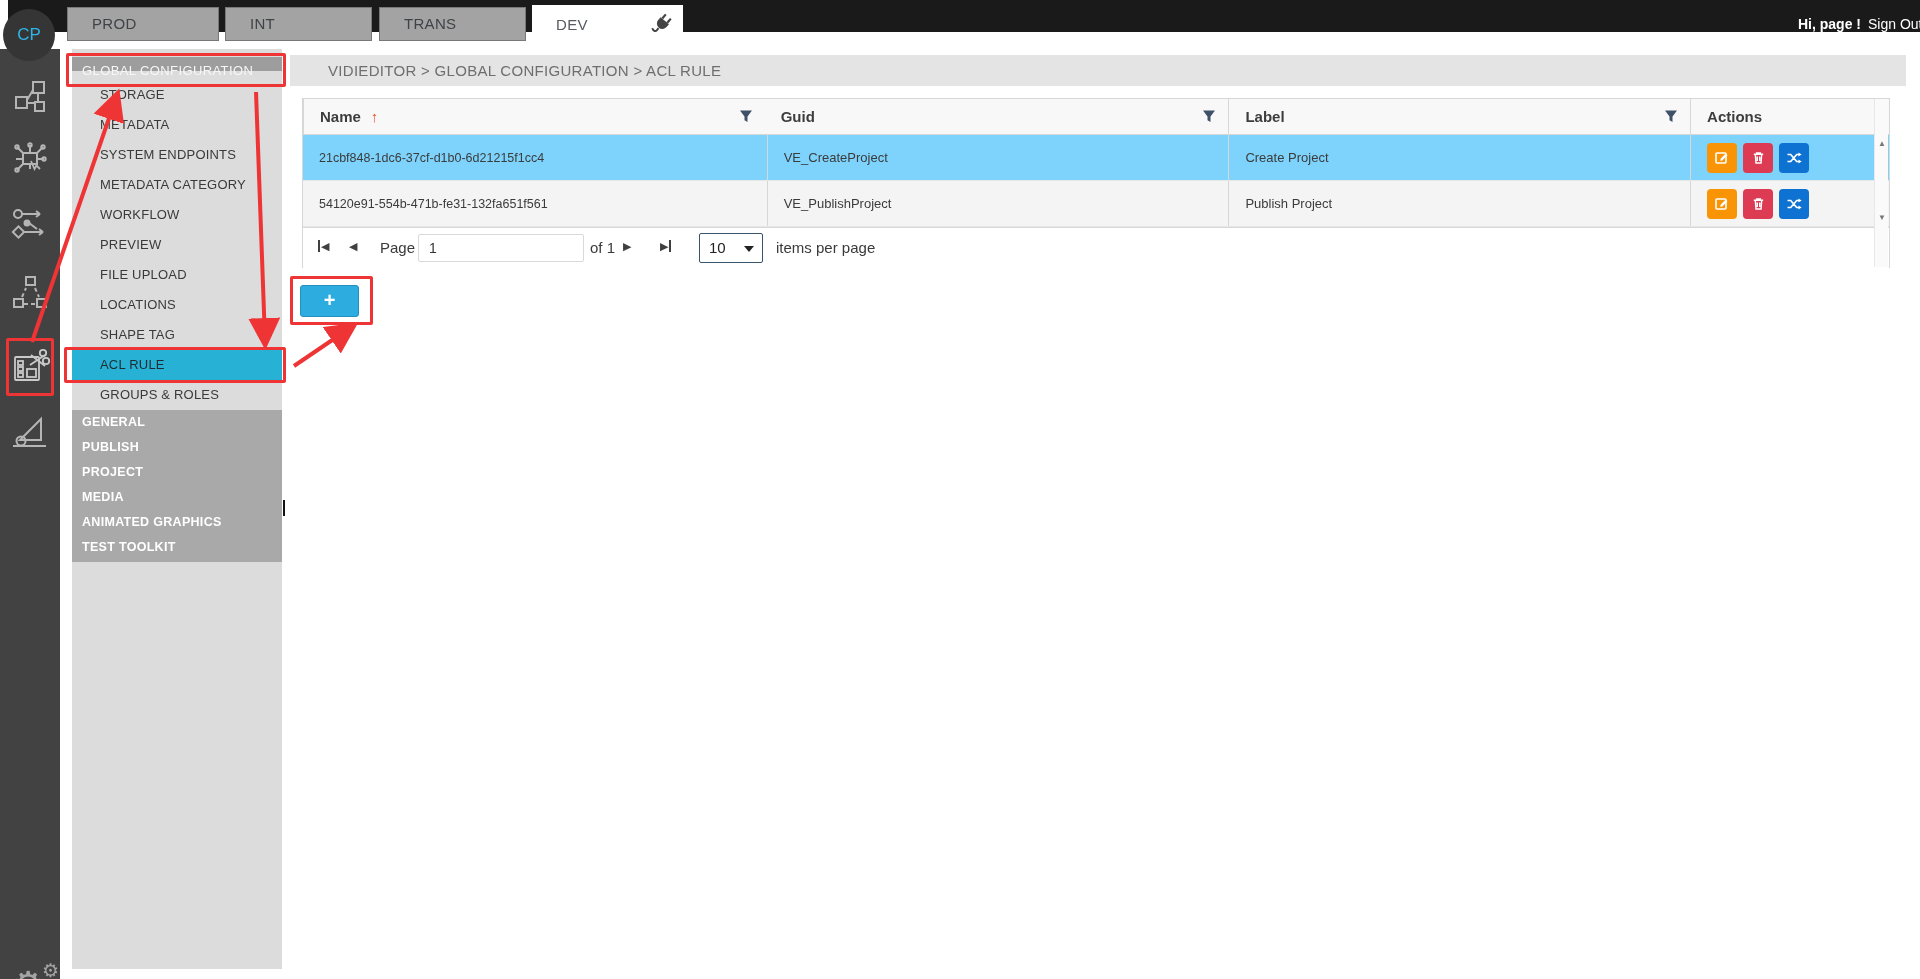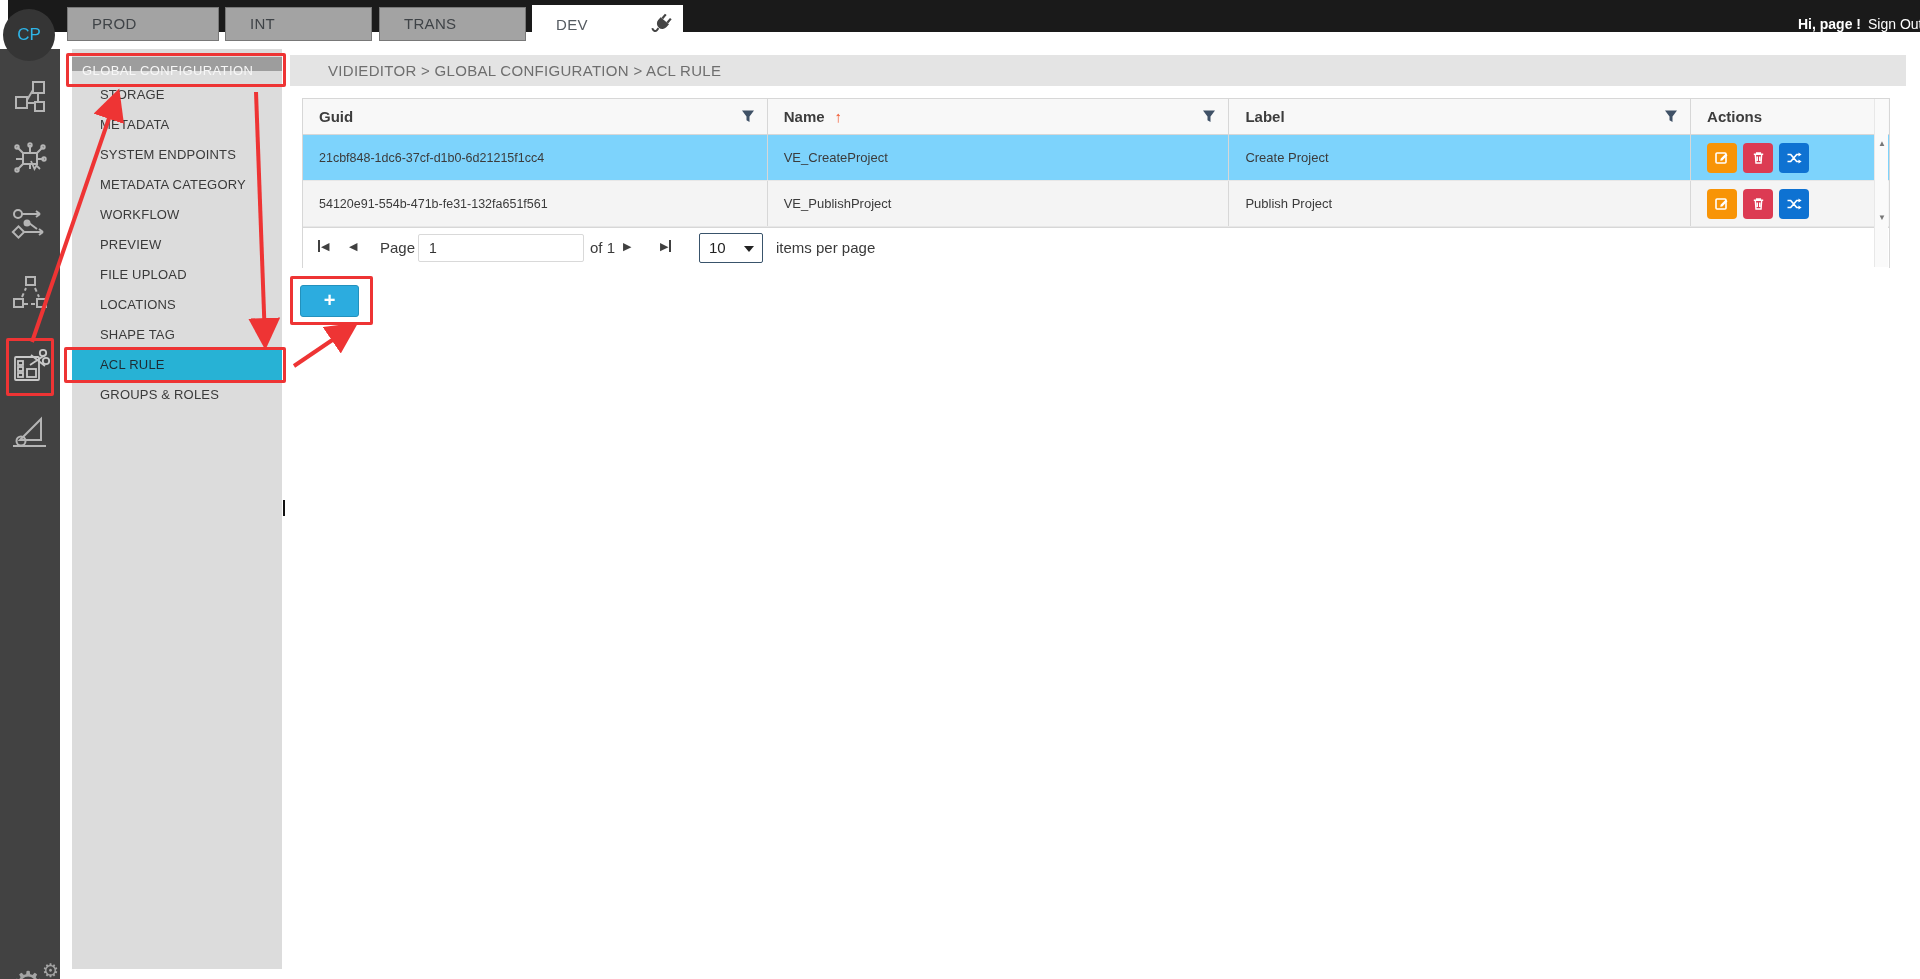--- a/index.html
+++ b/index.html
@@ -183,37 +183,45 @@
       <div class="menu-item">SYSTEM ENDPOINTS</div>
       <div class="menu-item">METADATA CATEGORY</div>
       <div class="menu-item">WORKFLOW</div>
       <div class="menu-item">PREVIEW</div>
       <div class="menu-item">FILE UPLOAD</div>
       <div class="menu-item">LOCATIONS</div>
       <div class="menu-item">SHAPE TAG</div>
       <div class="menu-item selected">ACL RULE</div>
       <div class="menu-item">GROUPS &amp; ROLES</div>
     </div>
+    <div class="menu-sec">
+      <div class="menu-sec-item">GENERAL</div>
+      <div class="menu-sec-item">PUBLISH</div>
+      <div class="menu-sec-item">PROJECT</div>
+      <div class="menu-sec-item">MEDIA</div>
+      <div class="menu-sec-item">ANIMATED GRAPHICS</div>
+      <div class="menu-sec-item">TEST TOOLKIT</div>
+    </div>
   </div>
 
   <div class="breadcrumb">VIDIEDITOR &gt; GLOBAL CONFIGURATION &gt; ACL RULE</div>
 
   <div class="grid">
     <div class="g-head">
-      <div class="th c1">
-        <span class="lbl">Guid</span>
+      <div class="th c2">
+        <span class="lbl">Name</span>
+        <span class="sort-arrow">↑</span>
         <span class="funnel">
           <svg width="14" height="15" viewBox="0 0 14 14">
               <path d="M1 1h12L8.5 7v5.6l-3-1.9V7z" fill="#3f5166"></path>
             </svg>
         </span>
       </div>
-      <div class="th c2">
-        <span class="lbl">Name</span>
-        <span class="sort-arrow">↑</span>
+      <div class="th c1">
+        <span class="lbl">Guid</span>
         <span class="funnel">
           <svg width="14" height="15" viewBox="0 0 14 14">
               <path d="M1 1h12L8.5 7v5.6l-3-1.9V7z" fill="#3f5166"></path>
             </svg>
         </span>
       </div>
       <div class="th c3">
         <span class="lbl">Label</span>
         <span class="funnel">
           <svg width="14" height="15" viewBox="0 0 14 14">

